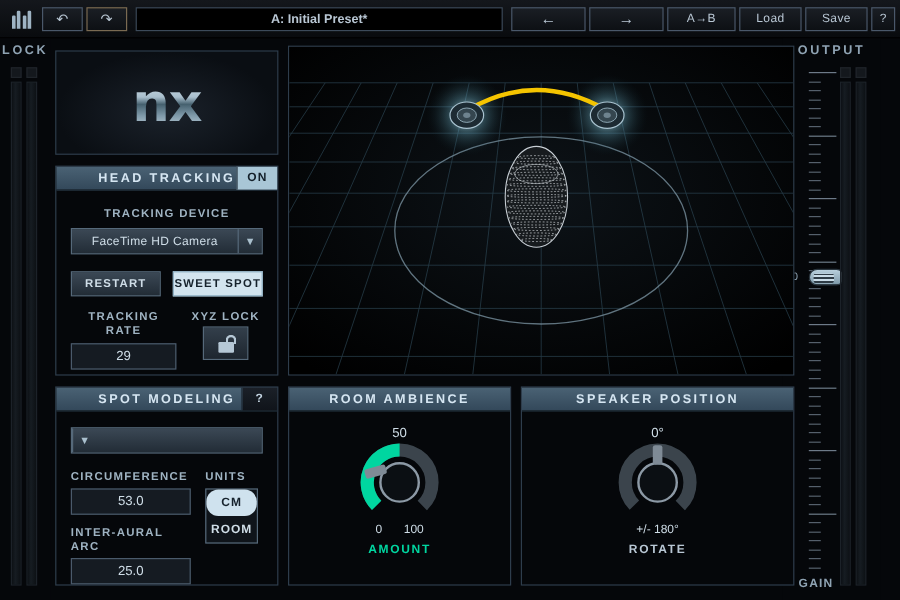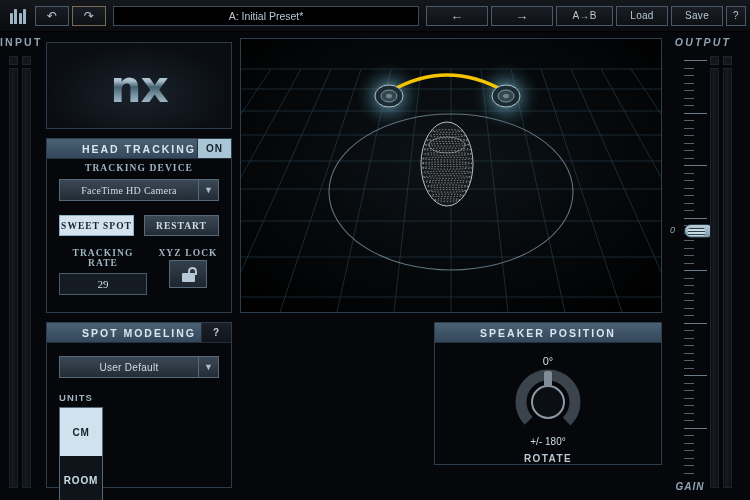--- a/index.html
+++ b/index.html
@@ -42,27 +42,28 @@
   .tb-btn.ab { width: 57px; }
   .tb-btn.load { width: 52px; }
   .tb-btn.save { width: 52px; }
   .tb-btn.help { width: 20px; }
   .preset-bar {
     flex: 1; height: 20px; margin: 0 4px;
     background: #000; border: 1px solid #3c4a5a;
     color: #b9c7d4; font-size: 10.5px;
     display: flex; align-items: center; justify-content: center;
     cursor: pointer;
+    font-weight: bold;
   }
   .undo-icon, .redo-icon { font-size: 12px; line-height: 1; }
 
   
   .rail { position: absolute; top: 32px; height: 468px; background: #05070a; }
   .rail.input  { left: 0;   width: 42px; }
-  .rail.output { right: 6px;  width: 82px; font-style: italic; }
+  .rail.output { right: 16px;  width: 82px; }
   .rail-label {
     color: #8fa3b3; font-size: 10.5px; letter-spacing: 2.2px;
     text-align: center; padding-top: 4px; font-weight: bold;
   }
   .meters { position: absolute; display: flex; gap: 4px; }
   .meters.in  { left: 9px; top: 24px; }
   .meters.out { right: 12px; top: 24px; }
   .meter-col { width: 9px; display: flex; flex-direction: column; gap: 3px; }
   .clip { height: 9px; background: #14181d; border: 1px solid #1f242a; }
   .meter-track {
@@ -170,29 +171,29 @@
     border-radius: 5px 5px 0 0;
   }
 
   
   #hmPanel { left: 46px; top: 322px; width: 186px; height: 166px; }
   .units-box {
     width: 44px; border: 1px solid #56697a; background: #0f141a;
     display: flex; flex-direction: column;
   }
   .unit-opt {
-    height: 48px; display: flex; align-items: center; justify-content: center;
+    height: 22px; display: flex; align-items: center; justify-content: center;
     font-size: 10px; font-weight: bold; letter-spacing: .8px;
-    color: #cfdde7; cursor: pointer;
+    color: #cfdde7; cursor: pointer; border-radius: 10px;
   }
   .unit-opt.sel { background: #cfe2ee; color: #16222c; }
 
   
   #raPanel { left: 240px; top: 322px; width: 186px; height: 166px; }
-  #spPanel { left: 434px; top: 322px; width: 228px; height: 143px; }
+  #spPanel { left: 434px; top: 322px; width: 228px; height: 166px; }
   .knob-cell { position: relative; width: 100px; text-align: center; }
   .knob-top { color: #cfdde7; font-size: 11px; margin-bottom: 2px; }
   .knob-wrap { position: relative; width: 66px; height: 66px; margin: 0 auto; }
   .knob-scale { color: #cfdde7; font-size: 10px; margin-top: 1px; }
   .knob-scale span { display: inline-block; }
   .knob-name {
     font-size: 10px; font-weight: bold; letter-spacing: 1.4px; margin-top: 6px;
   }
 
   
@@ -222,21 +223,21 @@
     <div class="preset-bar">A: Initial Preset*</div>
     <div class="tb-btn arrow">←</div>
     <div class="tb-btn arrow">→</div>
     <div class="tb-btn ab">A→B</div>
     <div class="tb-btn load">Load</div>
     <div class="tb-btn save">Save</div>
     <div class="tb-btn help">?</div>
   </div>
 
   <div class="rail input">
-    <div class="rail-label">INPUT</div>
+    <div class="rail-label">LOCK</div>
     <div class="meters in">
       <div class="meter-col">
         <div class="clip"></div>
         <div class="meter-track"></div>
       </div>
       <div class="meter-col">
         <div class="clip"></div>
         <div class="meter-track"></div>
       </div>
     </div>
@@ -321,29 +322,29 @@
 
   <div class="panel" id="nxPanel">
     <div class="nx-text">nx</div>
   </div>
 
   <div class="panel" id="htPanel">
     <div class="panel-head with-side">
       <span>HEAD TRACKING</span>
       <span class="head-side on">ON</span>
     </div>
-    <div style="padding:4px 12px 0 12px;font-family:Liberation Serif, serif;">
+    <div style="padding:14px 12px 0 12px;">
       <div class="field-label">TRACKING DEVICE</div>
       <div class="dropdown" style="margin-top:6px;">
         <span class="dd-val">FaceTime HD Camera</span>
         <span class="dd-arrow">▼</span>
       </div>
       <div style="display:flex; gap:10px; margin-top:14px;">
+        <div class="btn" style="flex:1;">RESTART</div>
         <div class="btn active" style="flex:1;">SWEET SPOT</div>
-        <div class="btn" style="flex:1;">RESTART</div>
       </div>
       <div style="display:flex; gap:10px; margin-top:12px; align-items:flex-start;">
         <div style="flex:1;">
           <div class="field-label">TRACKING RATE</div>
           <div class="valuebox" style="margin-top:5px;">29</div>
         </div>
         <div style="width:62px;">
           <div class="field-label">XYZ LOCK</div>
           <div style="display:flex; justify-content:center; margin-top:2px;">
             <div class="lockbox">
@@ -358,35 +359,62 @@
     </div>
   </div>
 
   <div class="panel" id="hmPanel">
     <div class="panel-head with-side">
       <span>SPOT MODELING</span>
       <span class="head-side qm">?</span>
     </div>
     <div style="padding:13px 12px 0 12px;">
       <div class="dropdown">
-        <span class="dd-val">User Default</span>
         <span class="dd-arrow">▼</span>
       </div>
       <div style="display:flex; gap:12px; margin-top:14px;">
+        <div style="flex:1;">
+          <div class="field-label" style="text-align:left;">CIRCUMFERENCE</div>
+          <div class="valuebox" style="margin-top:4px;">53.0</div>
+          <div class="field-label" style="text-align:left; margin-top:10px;">INTER-AURAL  ARC</div>
+          <div class="valuebox" style="margin-top:4px;">25.0</div>
+        </div>
         <div style="width:48px;">
           <div class="field-label" style="text-align:left;">UNITS</div>
           <div class="units-box" style="margin-top:4px;">
             <div class="unit-opt sel">CM</div>
             <div class="unit-opt">ROOM</div>
           </div>
         </div>
       </div>
     </div>
   </div>
 
+  <div class="panel" id="raPanel">
+    <div class="panel-head">
+      <span>ROOM AMBIENCE</span>
+    </div>
+    <div style="display:flex; justify-content:center; padding-top:12px;">
+      <div class="knob-cell">
+        <div class="knob-top">50</div>
+        <div class="knob-wrap">
+          <svg width="66" height="66" viewBox="0 0 66 66">
+            <circle cx="33" cy="33" r="27" fill="none" stroke="#3b444c" stroke-width="11" stroke-dasharray="127 170" stroke-dashoffset="-21.5" transform="rotate(90 33 33)"></circle>
+            <path id="raArc" fill="none" stroke="#00d6a0" stroke-width="11" d="M13.91,52.09 A27,27 0 0 1 33.00,6.00"></path>
+            <circle cx="33" cy="33" r="16" fill="#0b0f13" stroke="#8c99a5" stroke-width="2"></circle>
+            <rect x="4" y="20" width="18" height="8" rx="2" fill="#7f8b96" transform="rotate(-16 13 24)"></rect>
+          </svg>
+        </div>
+        <div class="knob-scale">
+          <span style="margin-right:18px;">0</span><span>100</span>
+        </div>
+        <div class="knob-name" style="color:#00d6a0;">AMOUNT</div>
+      </div>
+    </div>
+  </div>
 
   <div class="panel" id="spPanel">
     <div class="panel-head">
       <span>SPEAKER POSITION</span>
     </div>
     <div style="display:flex; justify-content:space-around; padding-top:12px;">
 
       <div class="knob-cell">
         <div class="knob-top">0°</div>
         <div class="knob-wrap">

